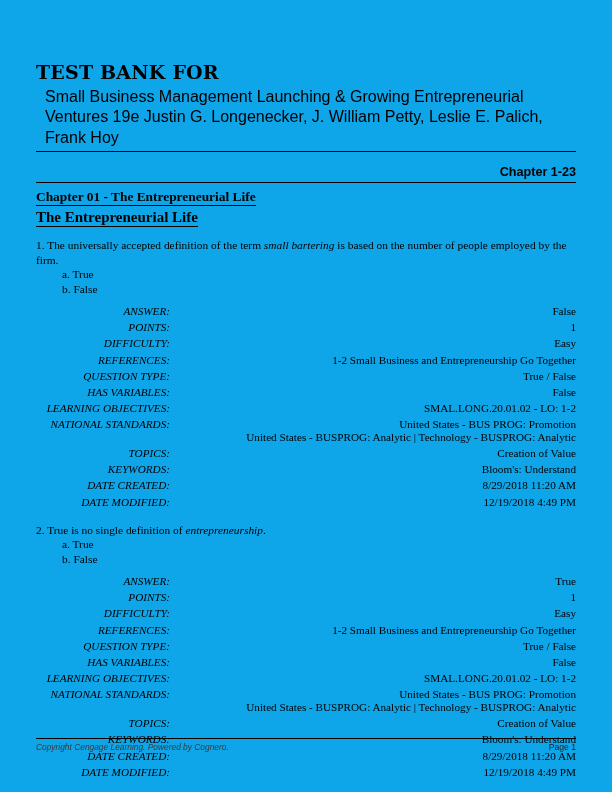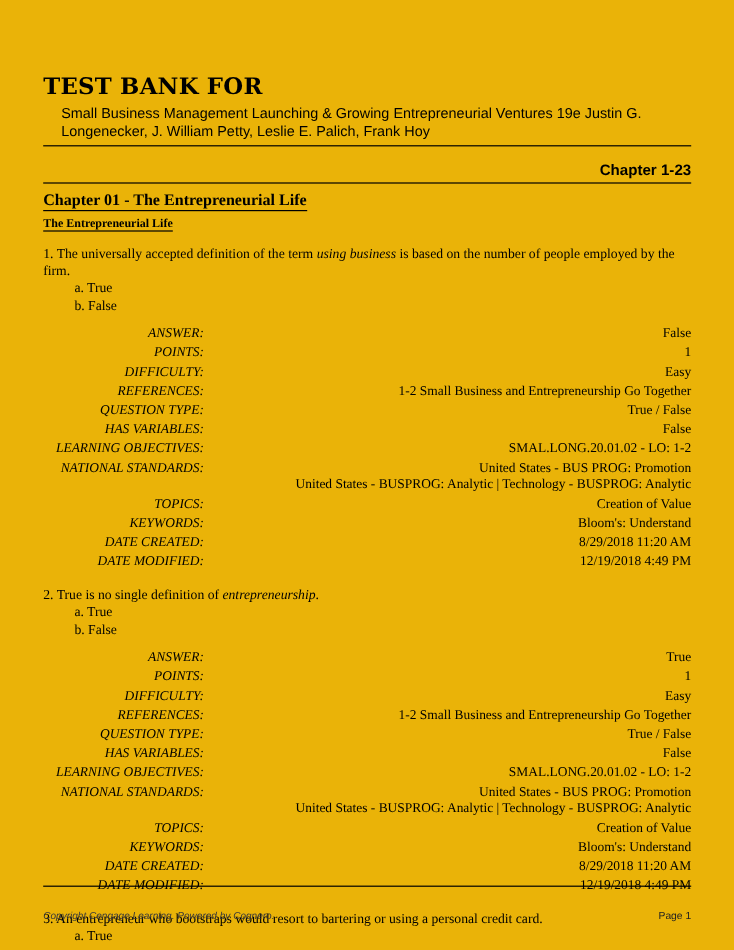--- a/index.html
+++ b/index.html
@@ -13,43 +13,43 @@
     font-family: "Liberation Serif", serif;
     color: #000000;
     position: relative;
     overflow: hidden;
   }
   .page {
     position: absolute;
     left: 0; top: 0;
     width: 612px;
     height: 792px;
-    background: #eab308;
+    background: #0ea5e9;
   }
   .content {
     position: absolute;
     left: 36px;
     top: 62px;
     width: 540px;
   }
   .doc-title {
     font-family: "DejaVu Serif", serif;
     font-weight: bold;
     font-size: 19px;
     letter-spacing: 0.2px;
     font-variant: small-caps;
     line-height: 1.1;
     margin: 0 0 4px 0;
     white-space: nowrap;
   }
   .subtitle {
     font-family: "Liberation Sans", sans-serif;
-    font-size: 12px;
+    font-size: 16px;
     line-height: 1.28;
-    margin: 0 0 2px 15px;
+    margin: 0 0 2px 9px;
     color: #000;
   }
   .rule {
     border: 0;
     border-top: 1px solid #000;
     margin: 3px 0 0 0;
     width: 100%;
   }
   .chapter-range {
     font-family: "Liberation Sans", sans-serif;
@@ -63,21 +63,21 @@
     font-weight: bold;
     font-size: 13.4px;
     margin: 6px 0 0 0;
     display: inline-block;
     border-bottom: 1.1px solid #000;
     padding-bottom: 0px;
   }
   .section-heading {
     font-family: "Liberation Serif", serif;
     font-weight: bold;
-    font-size: 10px;
+    font-size: 15px;
     margin: 3px 0 0 0;
     display: inline-block;
     border-bottom: 1px solid #000;
     padding-bottom: 0px;
   }
   .q-block {
     margin-top: 11px;
   }
   .q-text {
     font-size: 11.4px;
@@ -129,21 +129,21 @@
   }
   .footer-row {
     display: flex;
     justify-content: space-between;
     align-items: baseline;
     font-family: "Liberation Sans", sans-serif;
     font-size: 8.4px;
     color: #3a3a3a;
   }
   .footer-left { font-style: italic; }
-  .footer-right { font-size: 8.6px; color: #222; margin-top: 16px; }
+  .footer-right { font-size: 8.6px; color: #222; }
 </style>
 </head>
 <body>
 
 <div class="page">
 
   <div class="content">
 
     <div class="doc-title">TEST BANK FOR</div>
 
@@ -158,21 +158,21 @@
     <div>
       <div class="chapter-heading">Chapter 01 - The Entrepreneurial Life</div>
     </div>
     <div>
       <div class="section-heading">The Entrepreneurial Life</div>
     </div>
 
     <div class="q-block">
       <p class="q-text">
         <span>1.</span>
-        <span>The universally accepted definition of the term </span><em>using business</em><span> is based on the number of people employed by the firm.</span>
+        <span>The universally accepted definition of the term </span><em>small bartering</em><span> is based on the number of people employed by the firm.</span>
       </p>
       <div class="q-choice">a. True</div>
       <div class="q-choice">b. False</div>
 
       <table class="meta">
         <tbody>
             <tr>
           <td class="meta-label">ANSWER:</td>
           <td class="meta-value">False</td>
         </tr>

